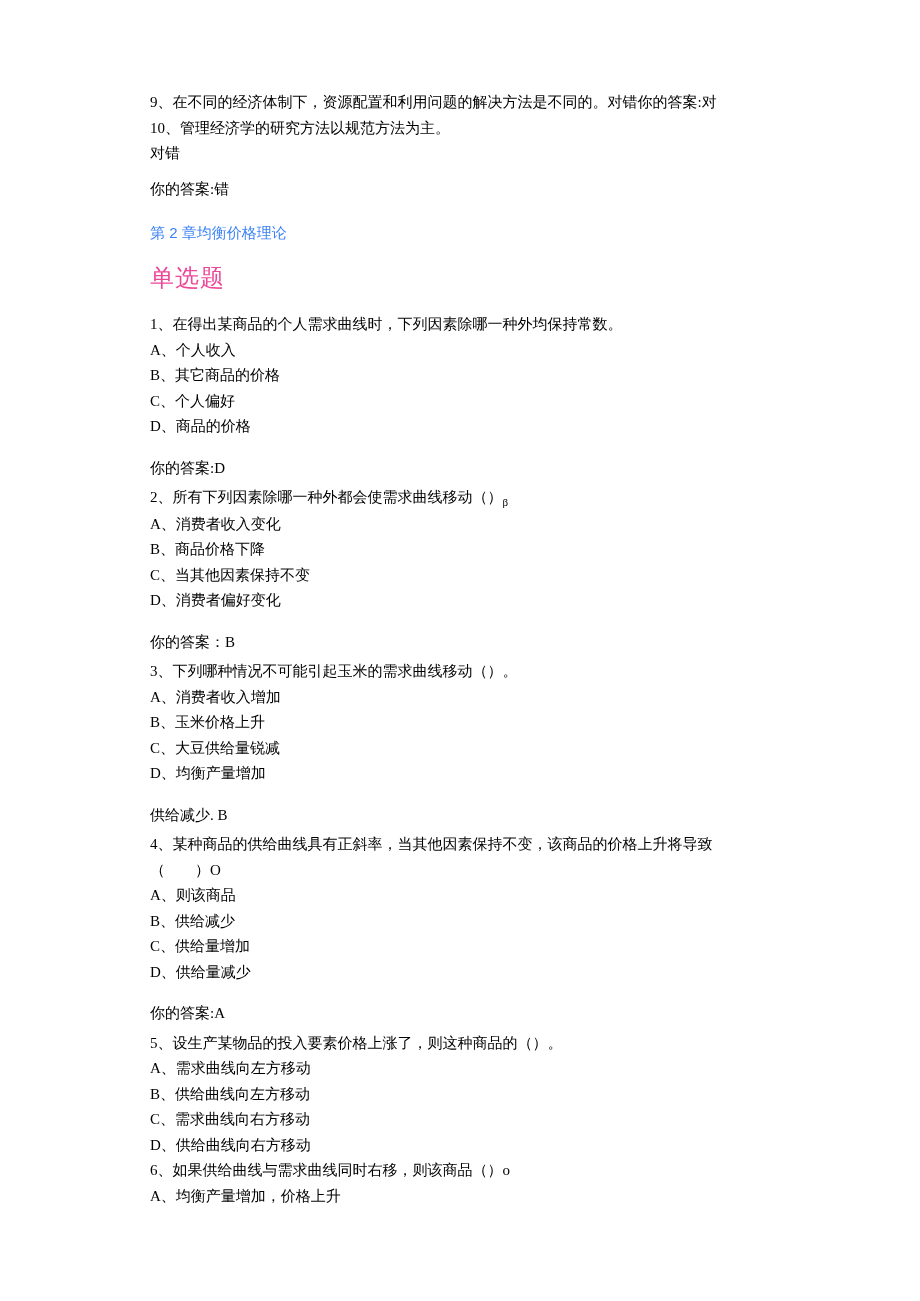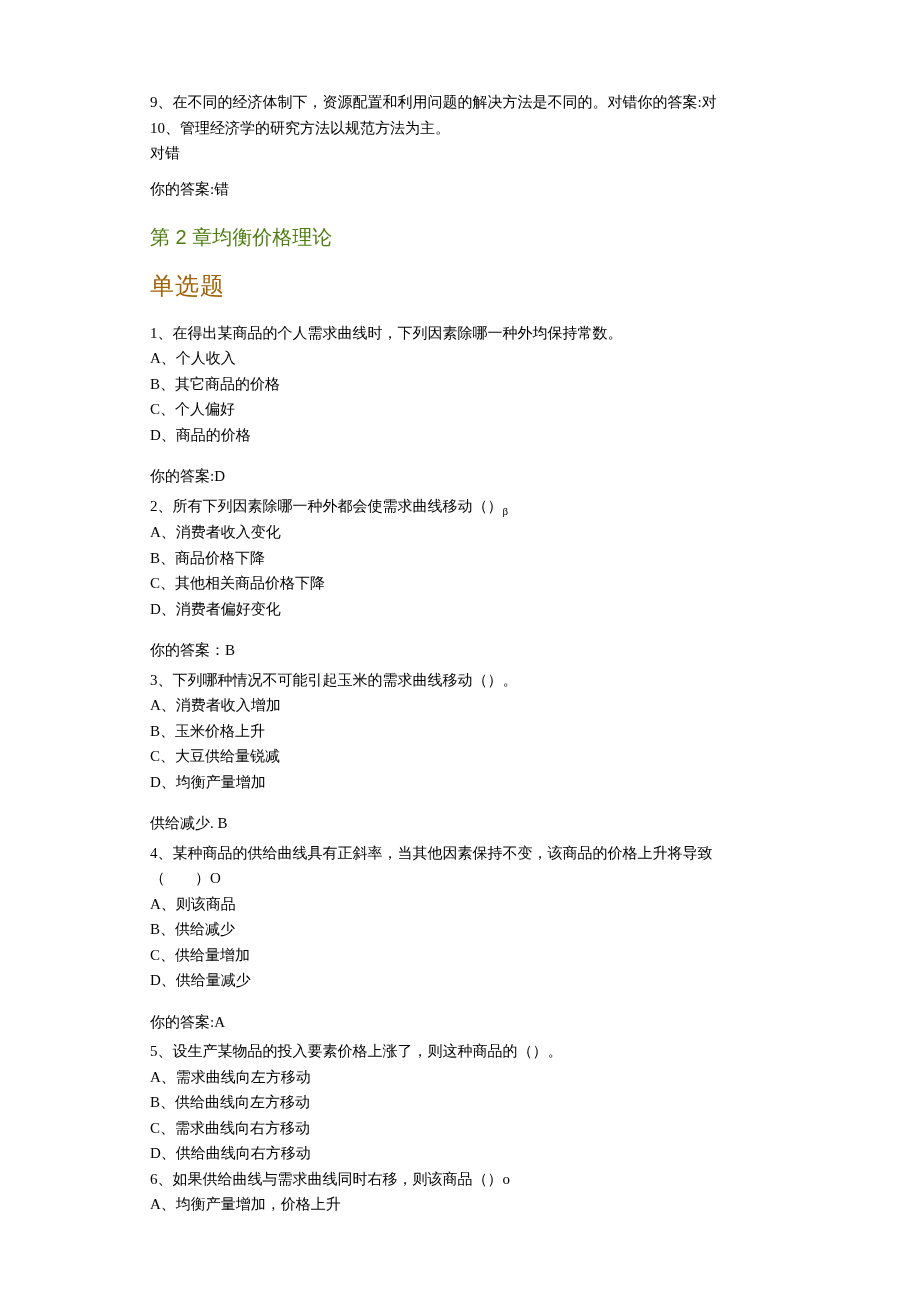--- a/index.html
+++ b/index.html
@@ -16,28 +16,28 @@
       font-size: 15px;
       line-height: 1.7;
     }
     .line {
       display: block;
     }
     .spacer-sm {
       height: 10px;
     }
     .chapter-title {
-      color: #4d7c0f;
-      font-size: 20px;
+      color: #3b82f6;
+      font-size: 15px;
       font-family: Arial, "SimSun", sans-serif;
       margin-top: 18px;
       margin-bottom: 12px;
     }
     .section-title {
-      color: #a16207;
+      color: #ec4899;
       font-size: 24px;
       font-family: "SimSun", "宋体", serif;
       margin-bottom: 14px;
       letter-spacing: 1px;
     }
     .sans-char {
       font-family: Arial, "Microsoft YaHei", sans-serif;
     }
     .question-line {
       margin-top: 0;
@@ -72,21 +72,21 @@
 <div class="line">B、其它商品的价格</div>
 <div class="line">C、个人偏好</div>
 <div class="line">D、商品的价格</div>
 <div class="line answer-block">你的答案:D</div>
 
 <div class="line">
   <span>2、所有下列因素除哪一种外都会使需求曲线移动（）</span><span class="sub-beta">β</span>
 </div>
 <div class="line">A、消费者收入变化</div>
 <div class="line">B、商品价格下降</div>
-<div class="line">C、其他相关商品价格下降</div>
+<div class="line">C、当其他因素保持不变</div>
 <div class="line">D、消费者偏好变化</div>
 <div class="line answer-block">你的答案：B</div>
 
 <div class="line">3、下列哪种情况不可能引起玉米的需求曲线移动（）。</div>
 <div class="line">A、消费者收入增加</div>
 <div class="line">B、玉米价格上升</div>
 <div class="line">C、大豆供给量锐减</div>
 <div class="line">D、均衡产量增加</div>
 <div class="line answer-block">供给减少. B</div>
 

